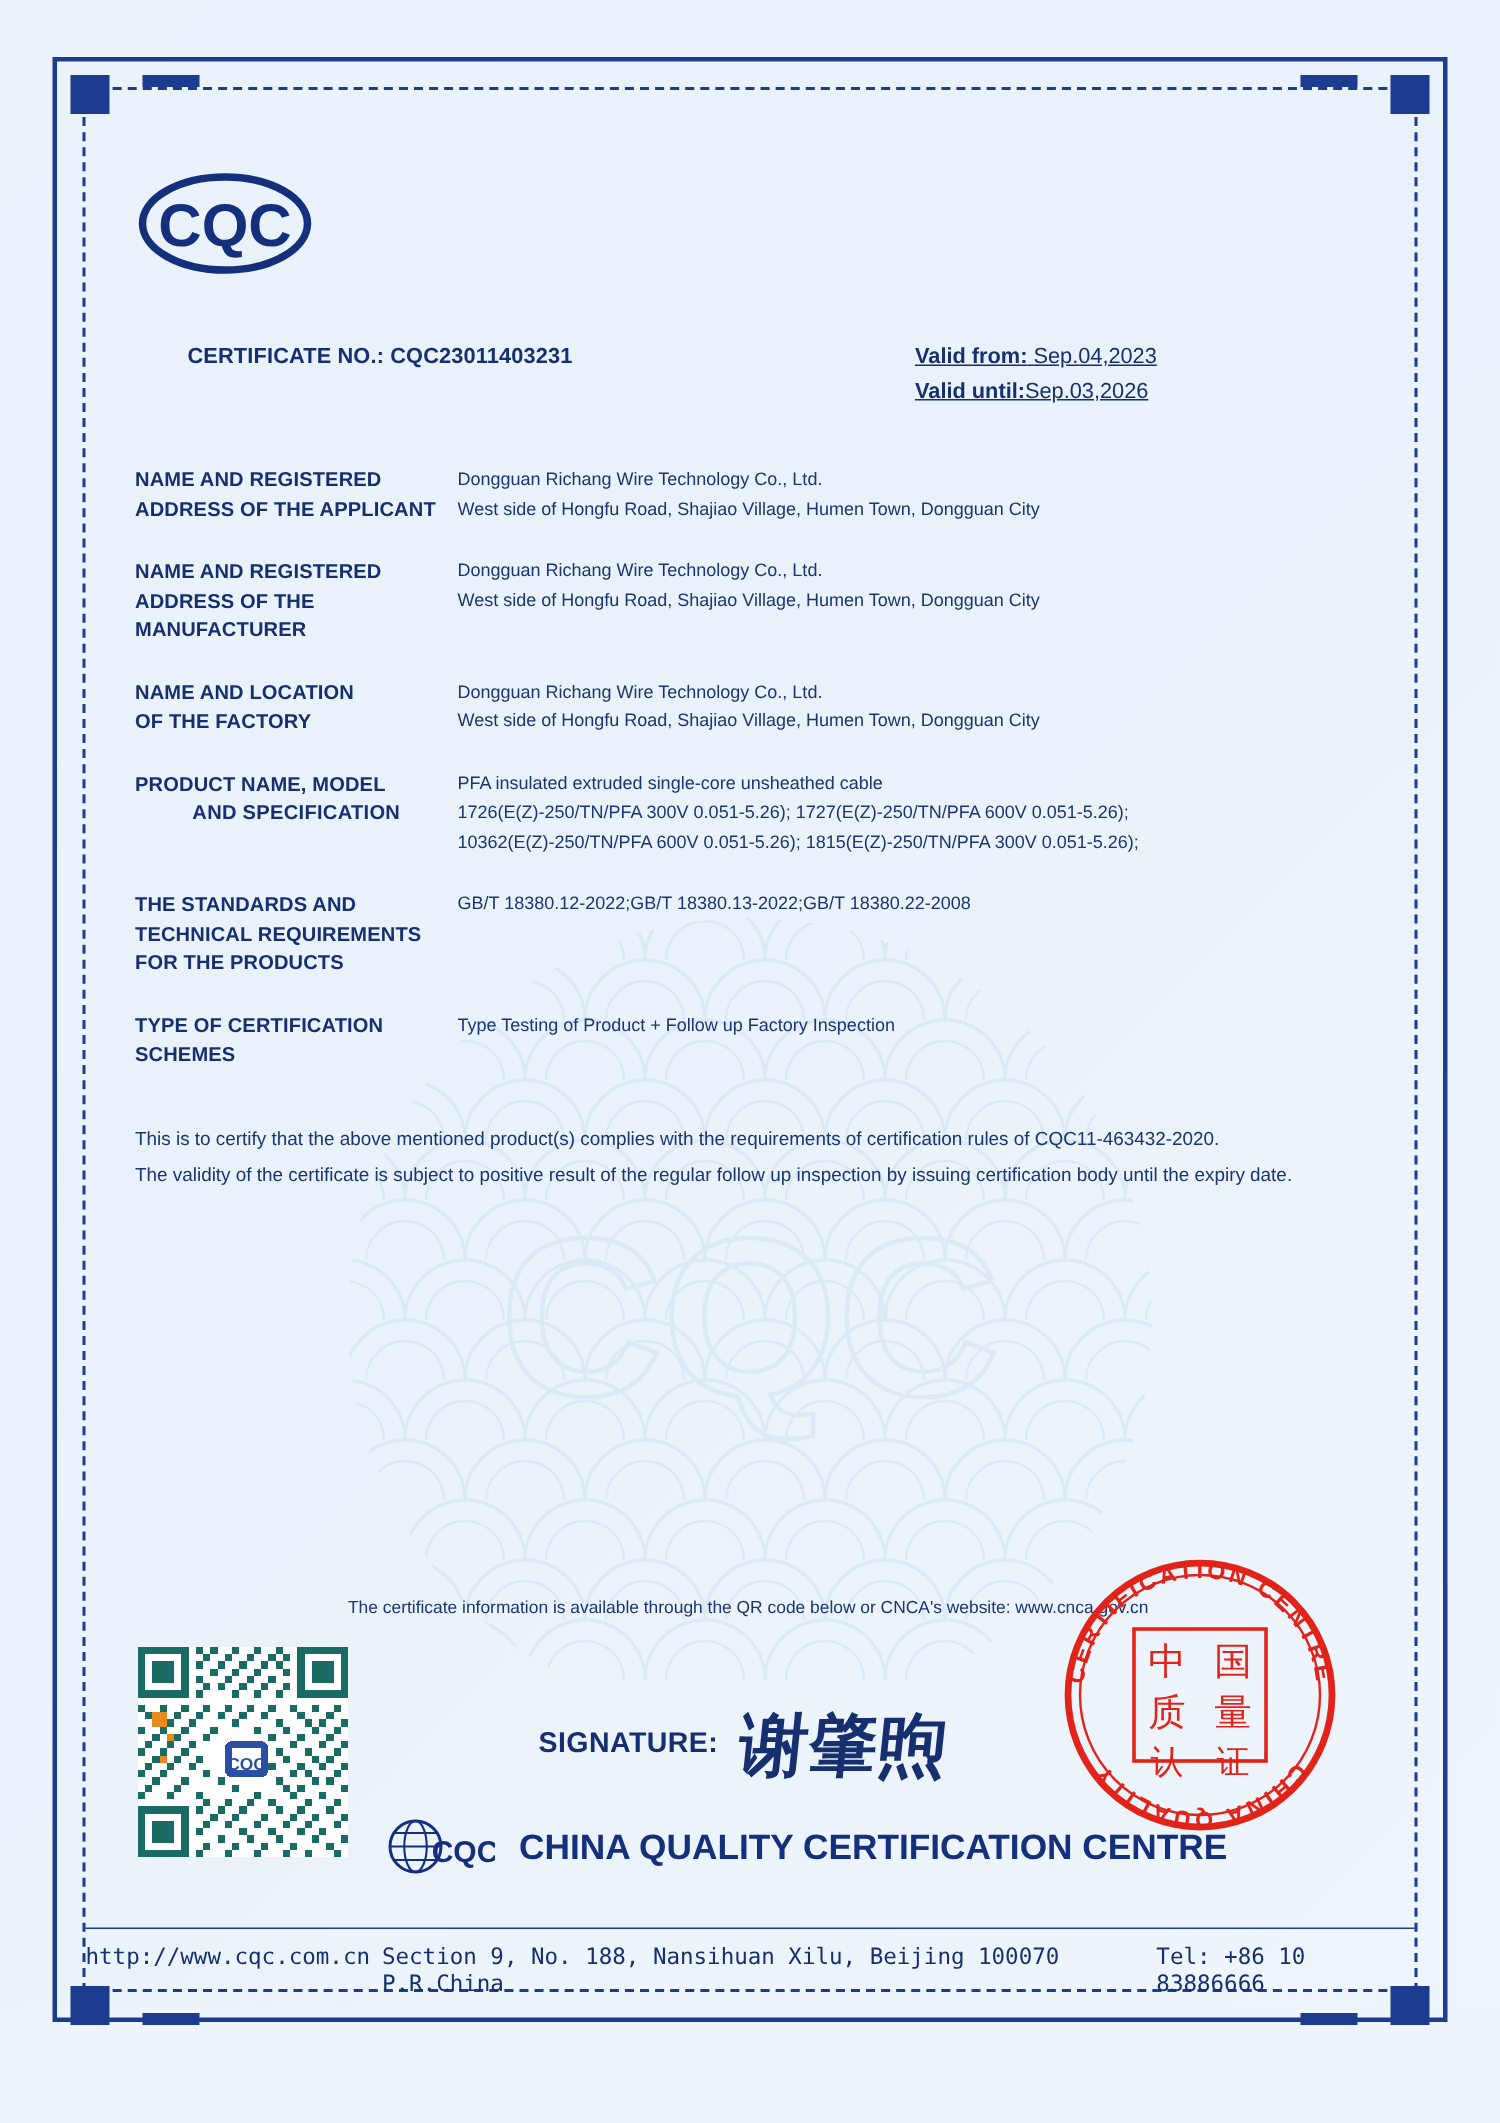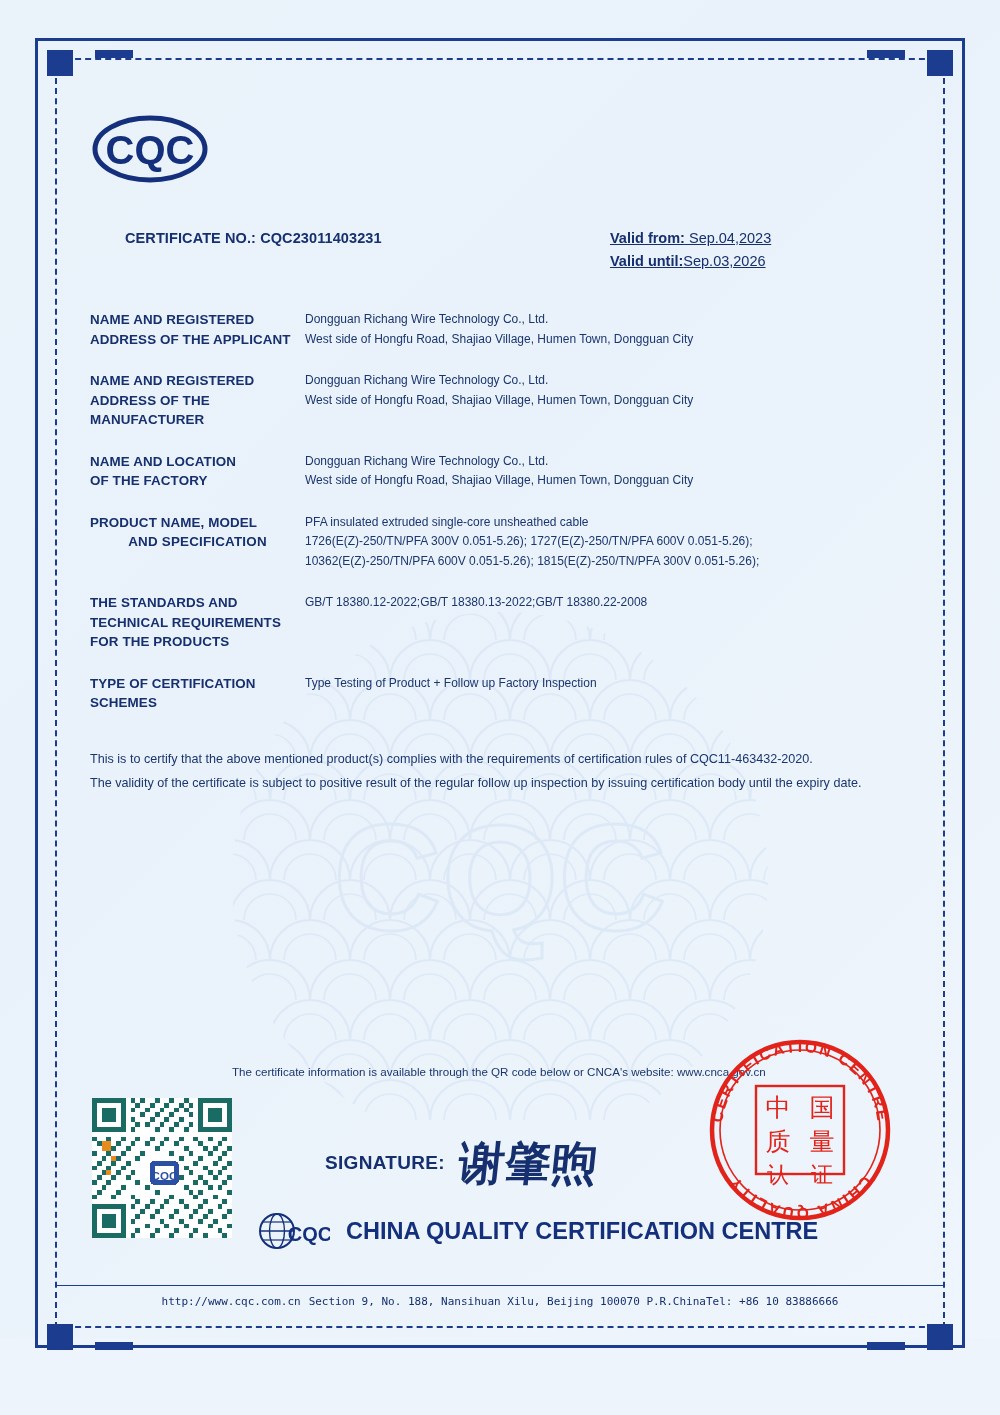--- a/index.html
+++ b/index.html
@@ -155,20 +155,21 @@
     left: 325px; top: 1140px;
     display: flex;
     align-items: center;
     gap: 14px;
   }
   .sig-label {
     font-size: 19px;
     font-weight: bold;
     color: #16306f;
     letter-spacing: 0.3px;
+    margin-left: 34px;
   }
   .sig-script {
     font-family: "DejaVu Sans", sans-serif;
     font-size: 46px;
     color: #16306f;
     line-height: 1;
     font-weight: bold;
     transform: skewX(-6deg);
   }
 
@@ -194,23 +195,23 @@
   }
 
   
   .footer {
     position: absolute;
     left: 57px; top: 1285px;
     width: 886px;
     border-top: 1px solid #1b3c8f;
     padding-top: 9px;
     display: flex;
-    justify-content: center;
+    justify-content: flex-end;
     font-family: "DejaVu Sans Mono", monospace;
-    font-size: 11px;
+    font-size: 15px;
     color: #16306f;
   }
   .footer .mid { margin-left: 8px; }
 </style>
 </head>
 <body>
 
 <div class="page">
 
   <svg class="watermark" viewBox="0 0 540 560">

